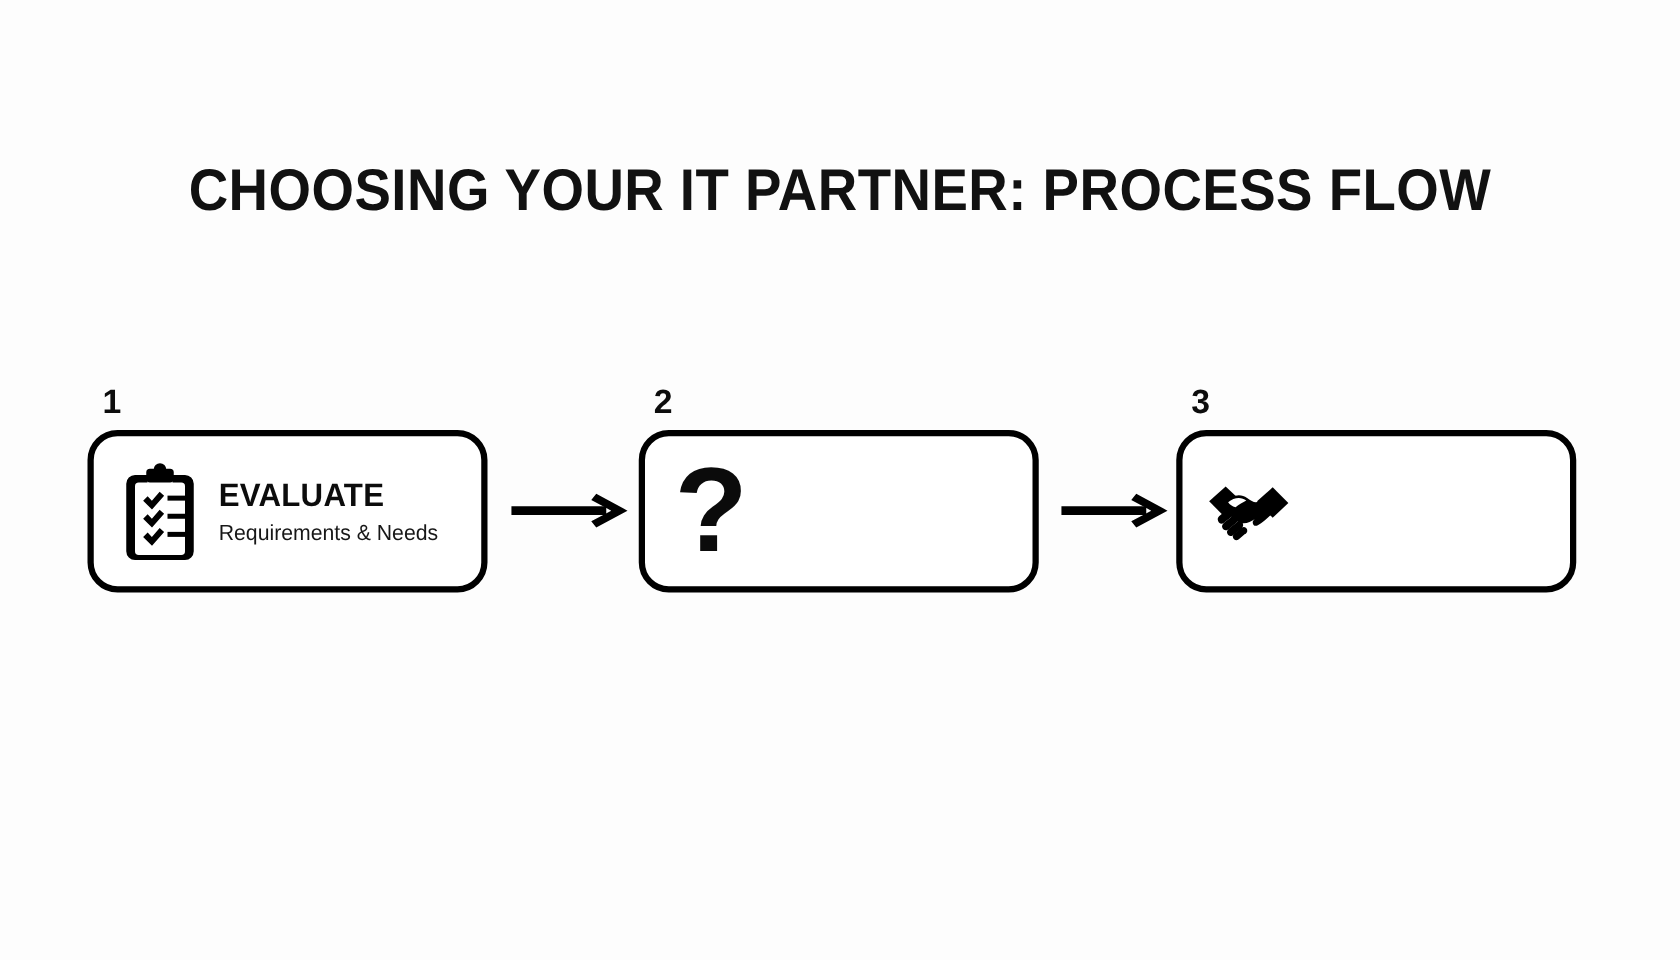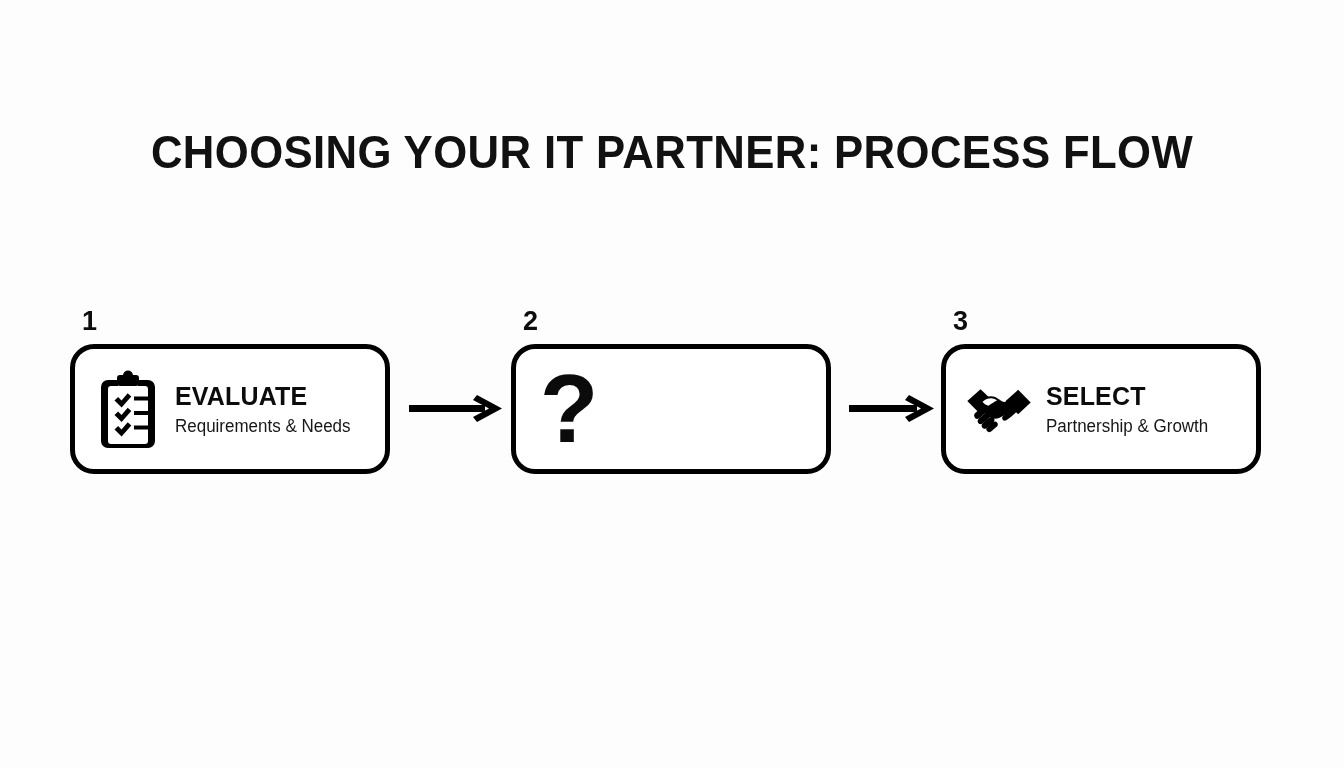--- a/index.html
+++ b/index.html
@@ -226,21 +226,17 @@
             <path d="M58 44 C63 40 69 35 74 31 C78 34 79 38 76 41 C72 45 66 50 61 53 C57 55 54 52 55 48 Z" fill="#000"></path>
 
             <path d="M14 42 L26 32 C29 30 33 31 34 34 C35 37 33 39 31 41 L20 50 C17 52 14 51 13 48 C12 46 12 44 14 42 Z" fill="#000"></path>
             <path d="M20 50 L31 41 C34 39 37 40 38 43 C39 46 37 48 35 50 L25 58 C22 60 19 59 18 56 C17 54 18 52 20 50 Z" fill="#000"></path>
             <path d="M26 57 L36 49 C39 47 42 48 43 51 C44 54 42 56 40 58 L31 65 C28 67 25 66 24 63 C23 61 24 59 26 57 Z" fill="#000"></path>
             <path d="M33 63 L41 56 C44 54 47 55 48 58 C49 61 47 63 45 64 L38 70 C35 72 32 71 31 68 C30 66 31 65 33 63 Z" fill="#000"></path>
 
             <path d="M25 25 C32 19 41 18 47 23 C43 25 38 28 34 31 C30 30 27 28 25 25 Z" fill="#ffffff"></path>
           </svg>
         </div>
-        <div class="step-text">
-          <div class="step-heading">SELECT</div>
-          <div class="step-sub">Partnership &amp; Growth</div>
-        </div>
       </div>
     </div>
 
   </div>
 </div>
 
 </body></html>

